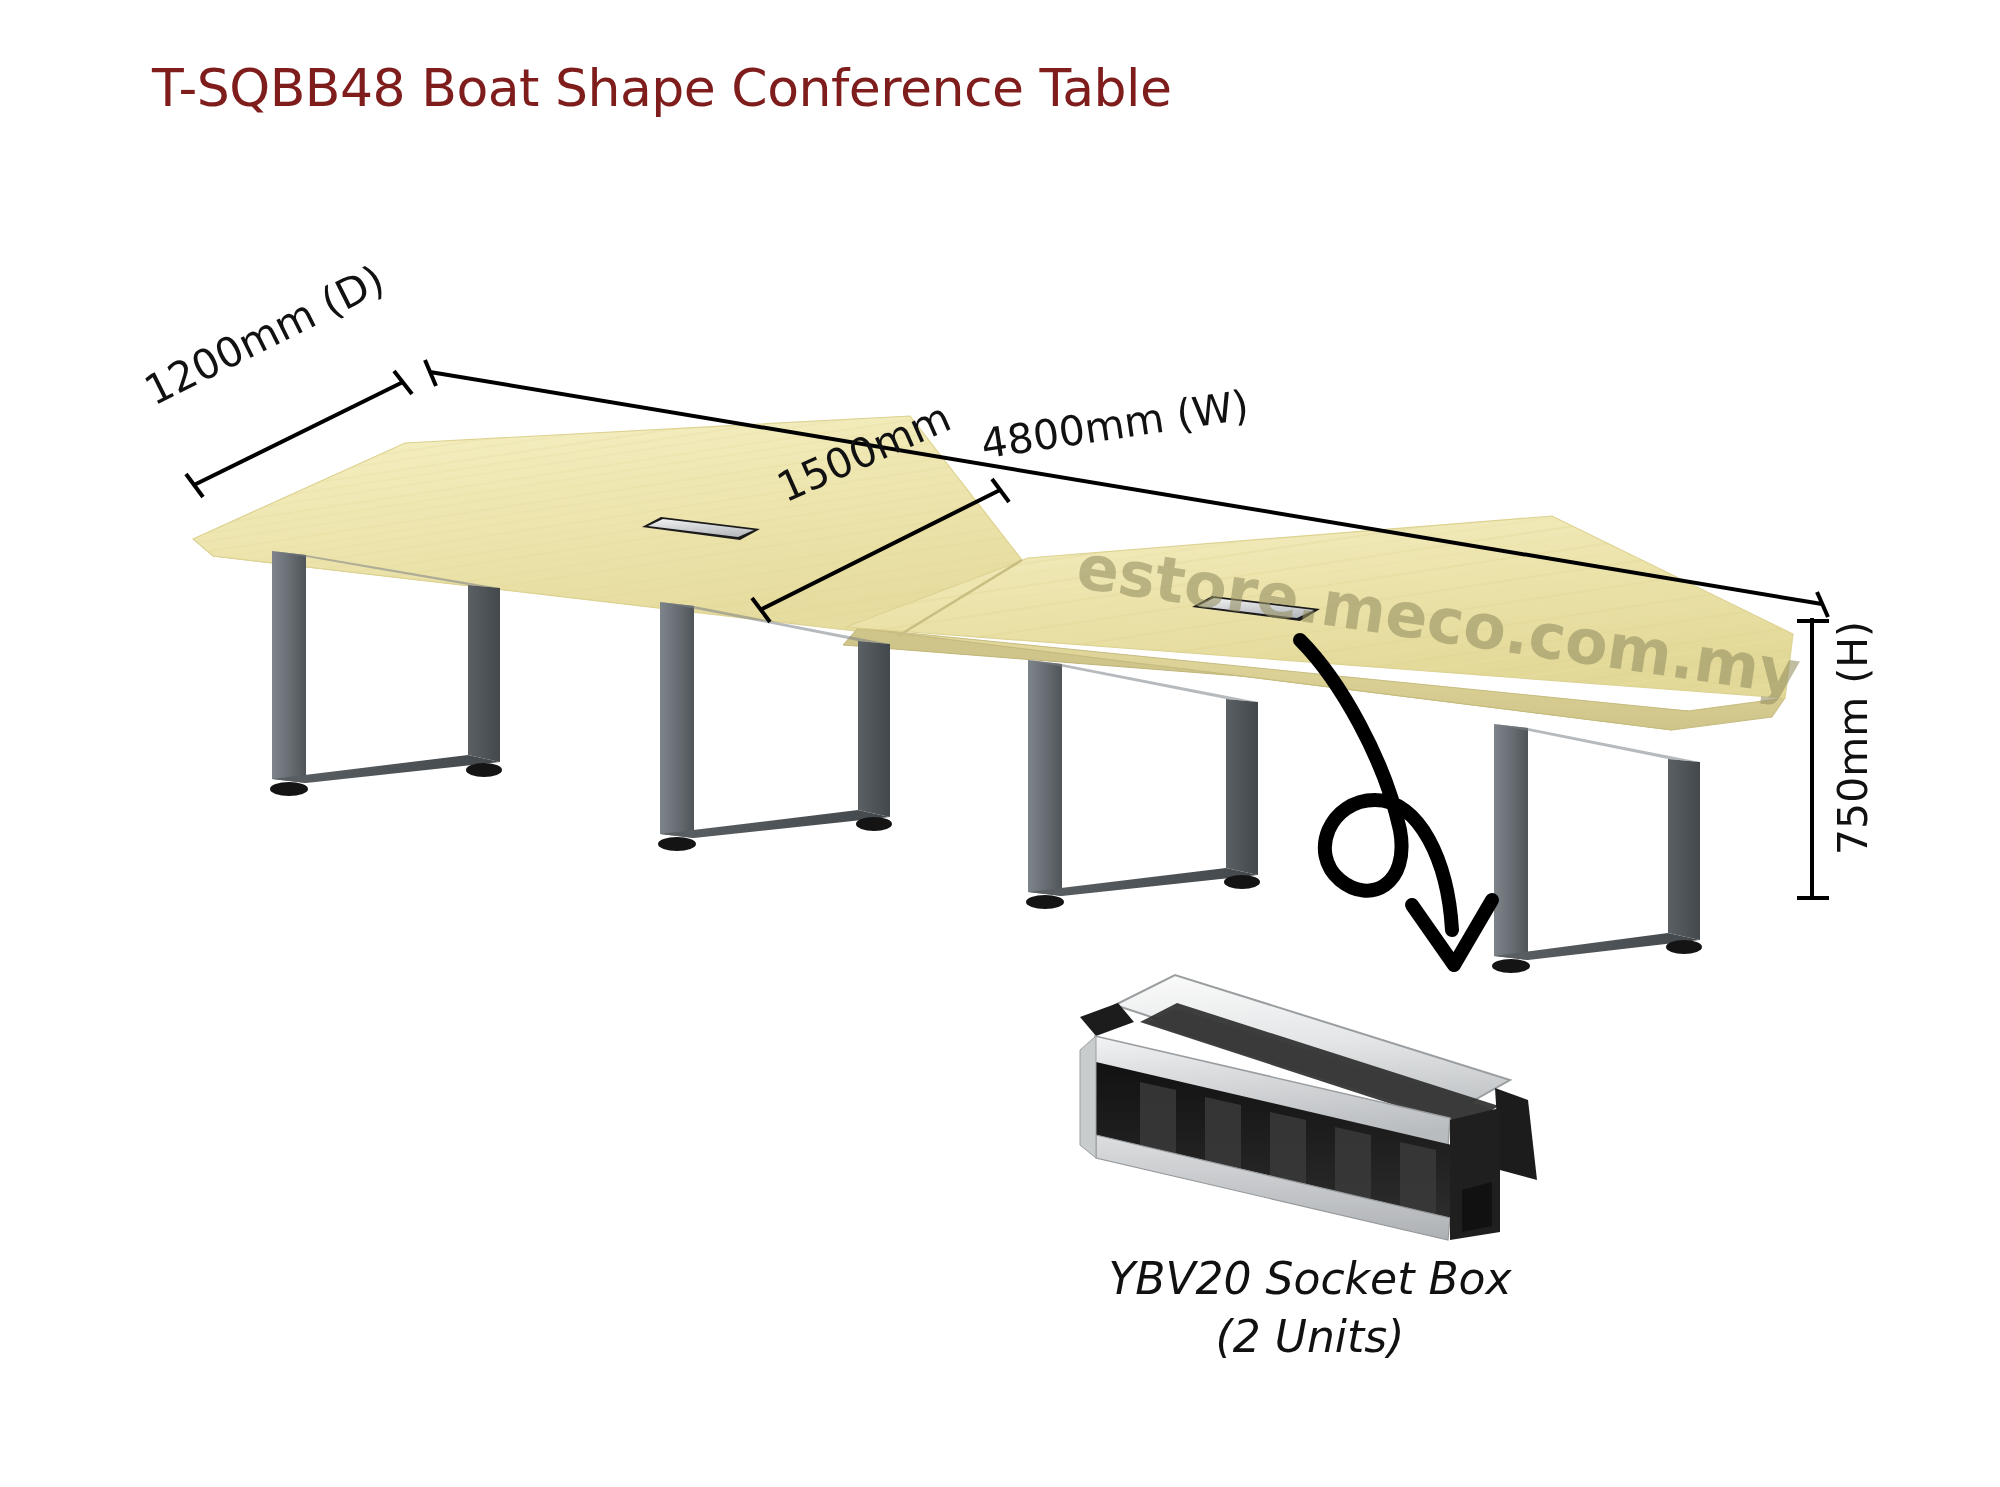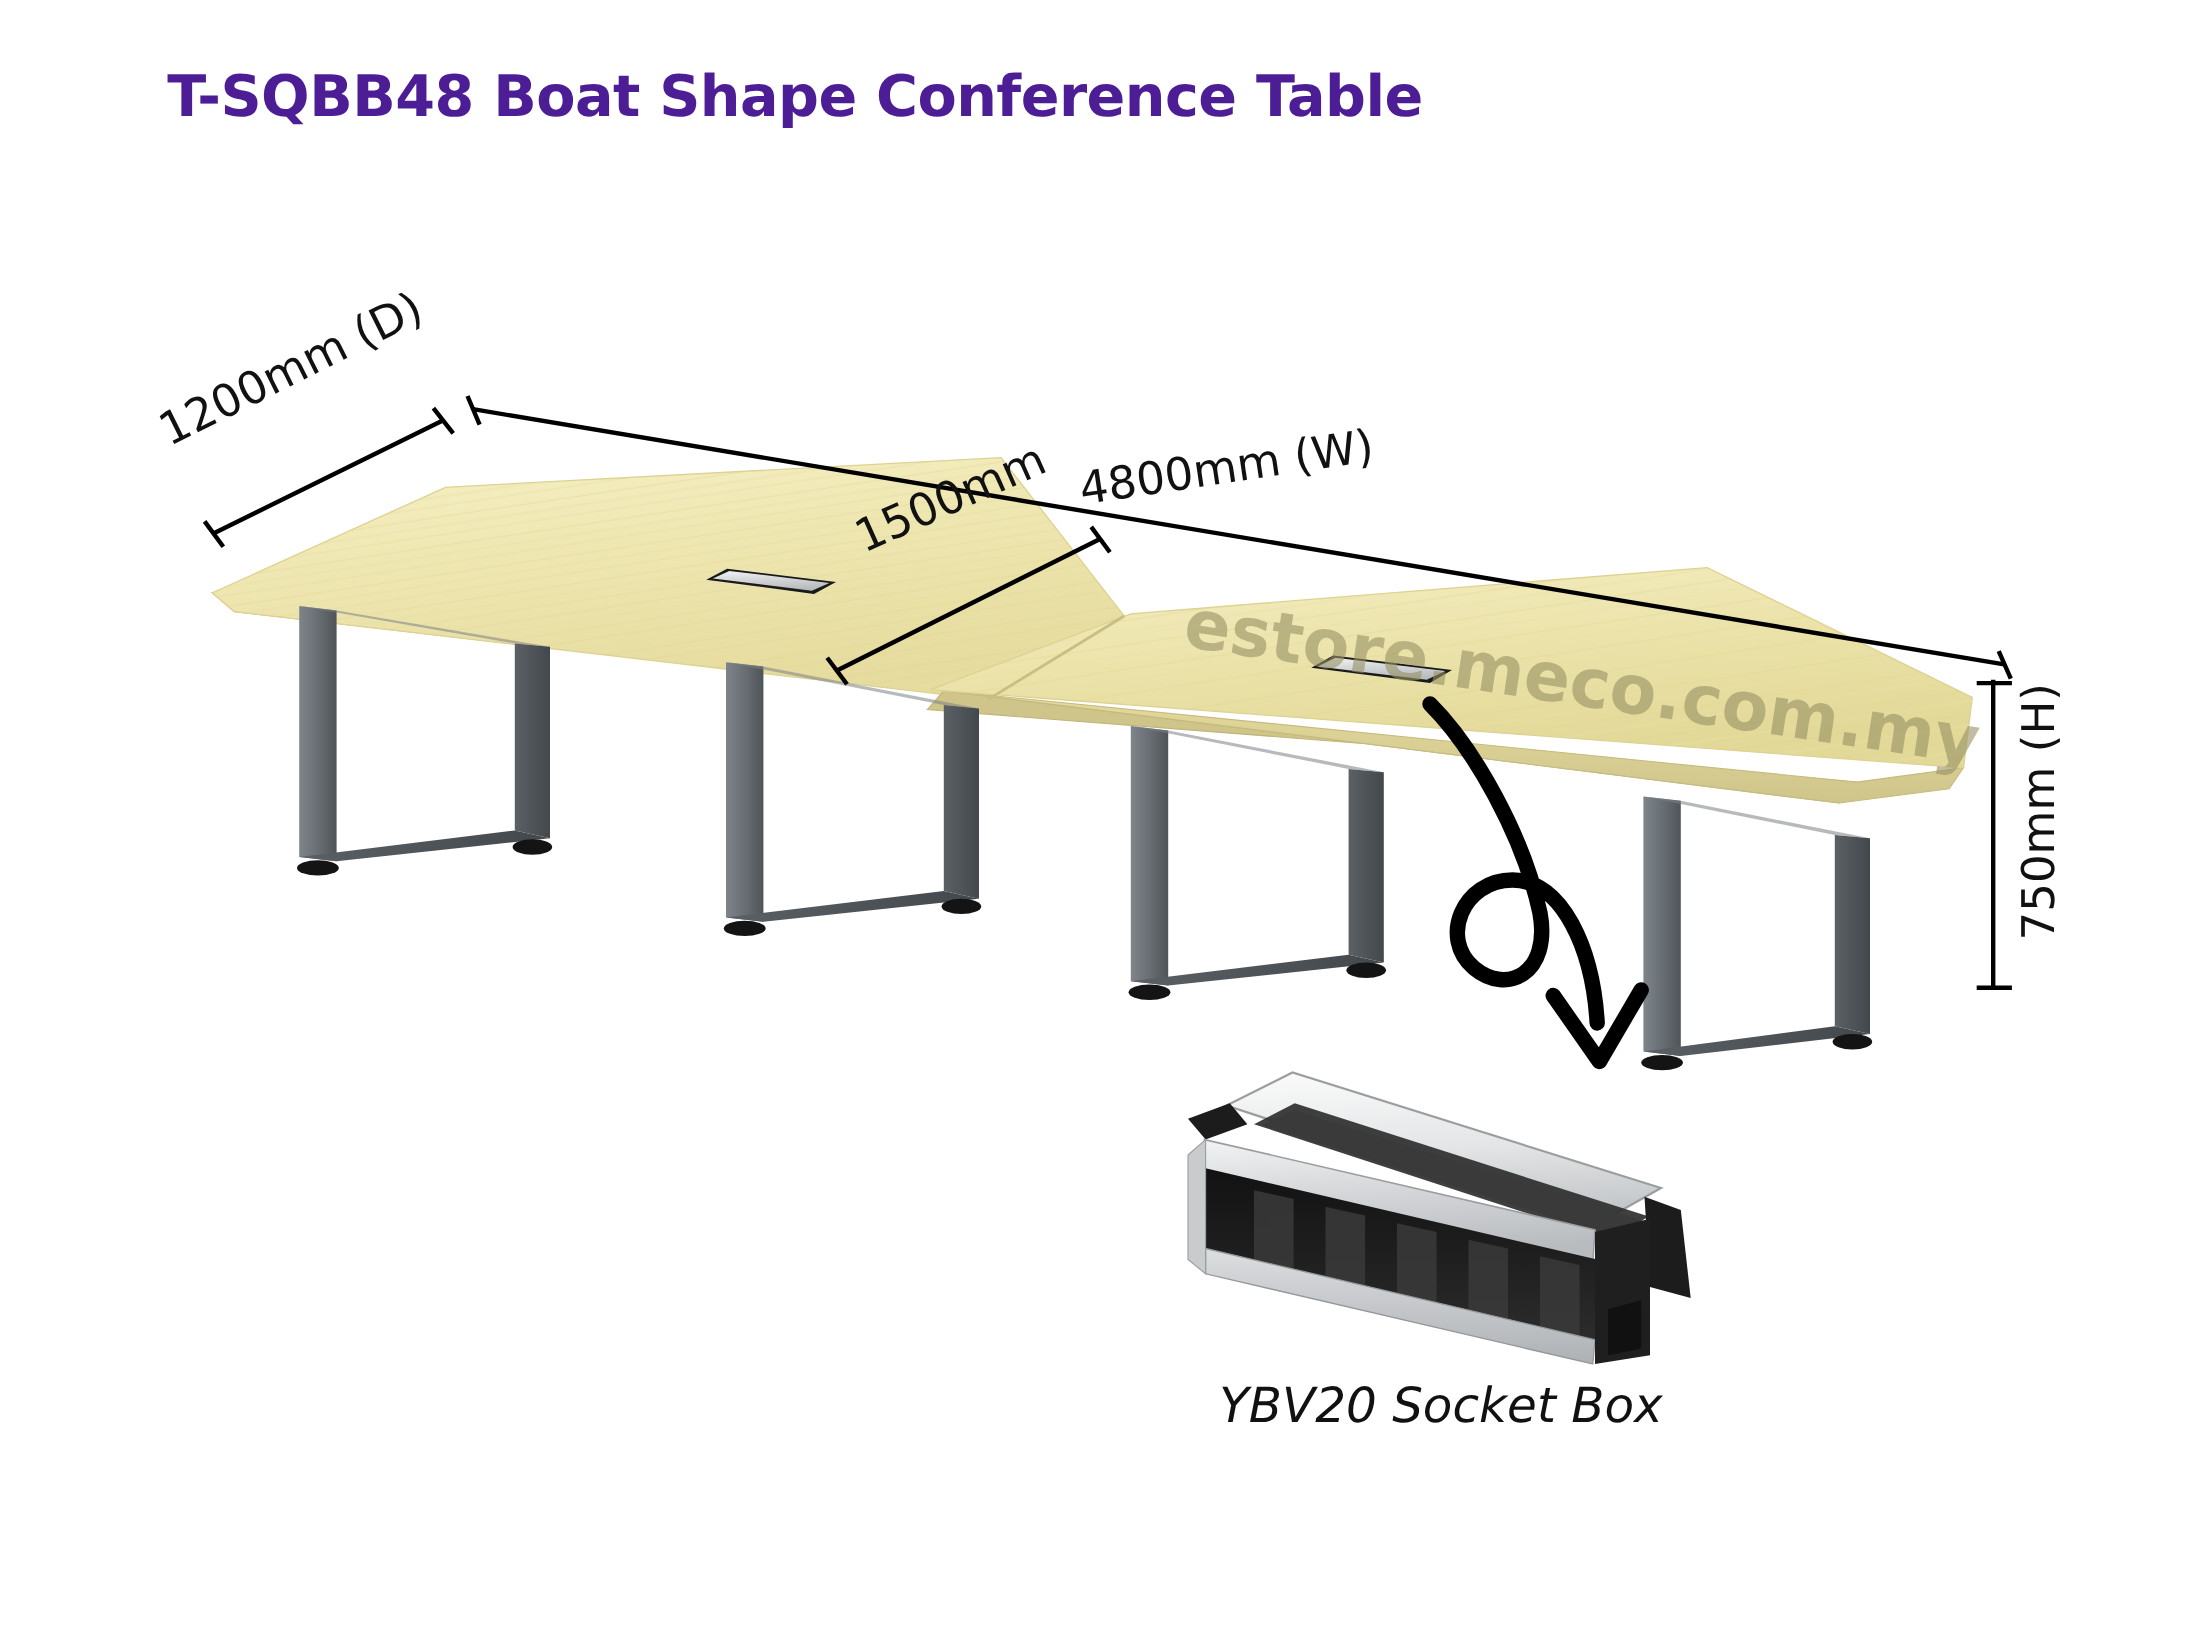--- a/index.html
+++ b/index.html
@@ -14,23 +14,23 @@
     overflow: hidden;
     font-family: "DejaVu Sans", "Liberation Sans", sans-serif;
     color: #111111;
   }
 
   #product-title {
     position: absolute;
     left: 152px;
     top: 58px;
     font-size: 52px;
-    font-weight: 700;
+    font-weight: 400;
     letter-spacing: -0.5px;
-    color: #4c1d95;
+    color: #7f1d1d;
     white-space: nowrap;
   }
 
   #scene {
     position: absolute;
     left: 0;
     top: 0;
     width: 2000px;
     height: 1487px;
   }
@@ -313,13 +313,14 @@
 <div class="dim-label" id="label-width">4800mm (W)</div>
 
 <div class="dim-label" id="label-module">1500mm</div>
 
 <div class="dim-label" id="label-height">750mm (H)</div>
 
 <div id="watermark">estore.meco.com.my</div>
 
 <div id="socket-caption">
   <span class="cap-line">YBV20 Socket Box</span>
+  <span class="cap-line">(2 Units)</span>
 </div>
 
 </body></html>

